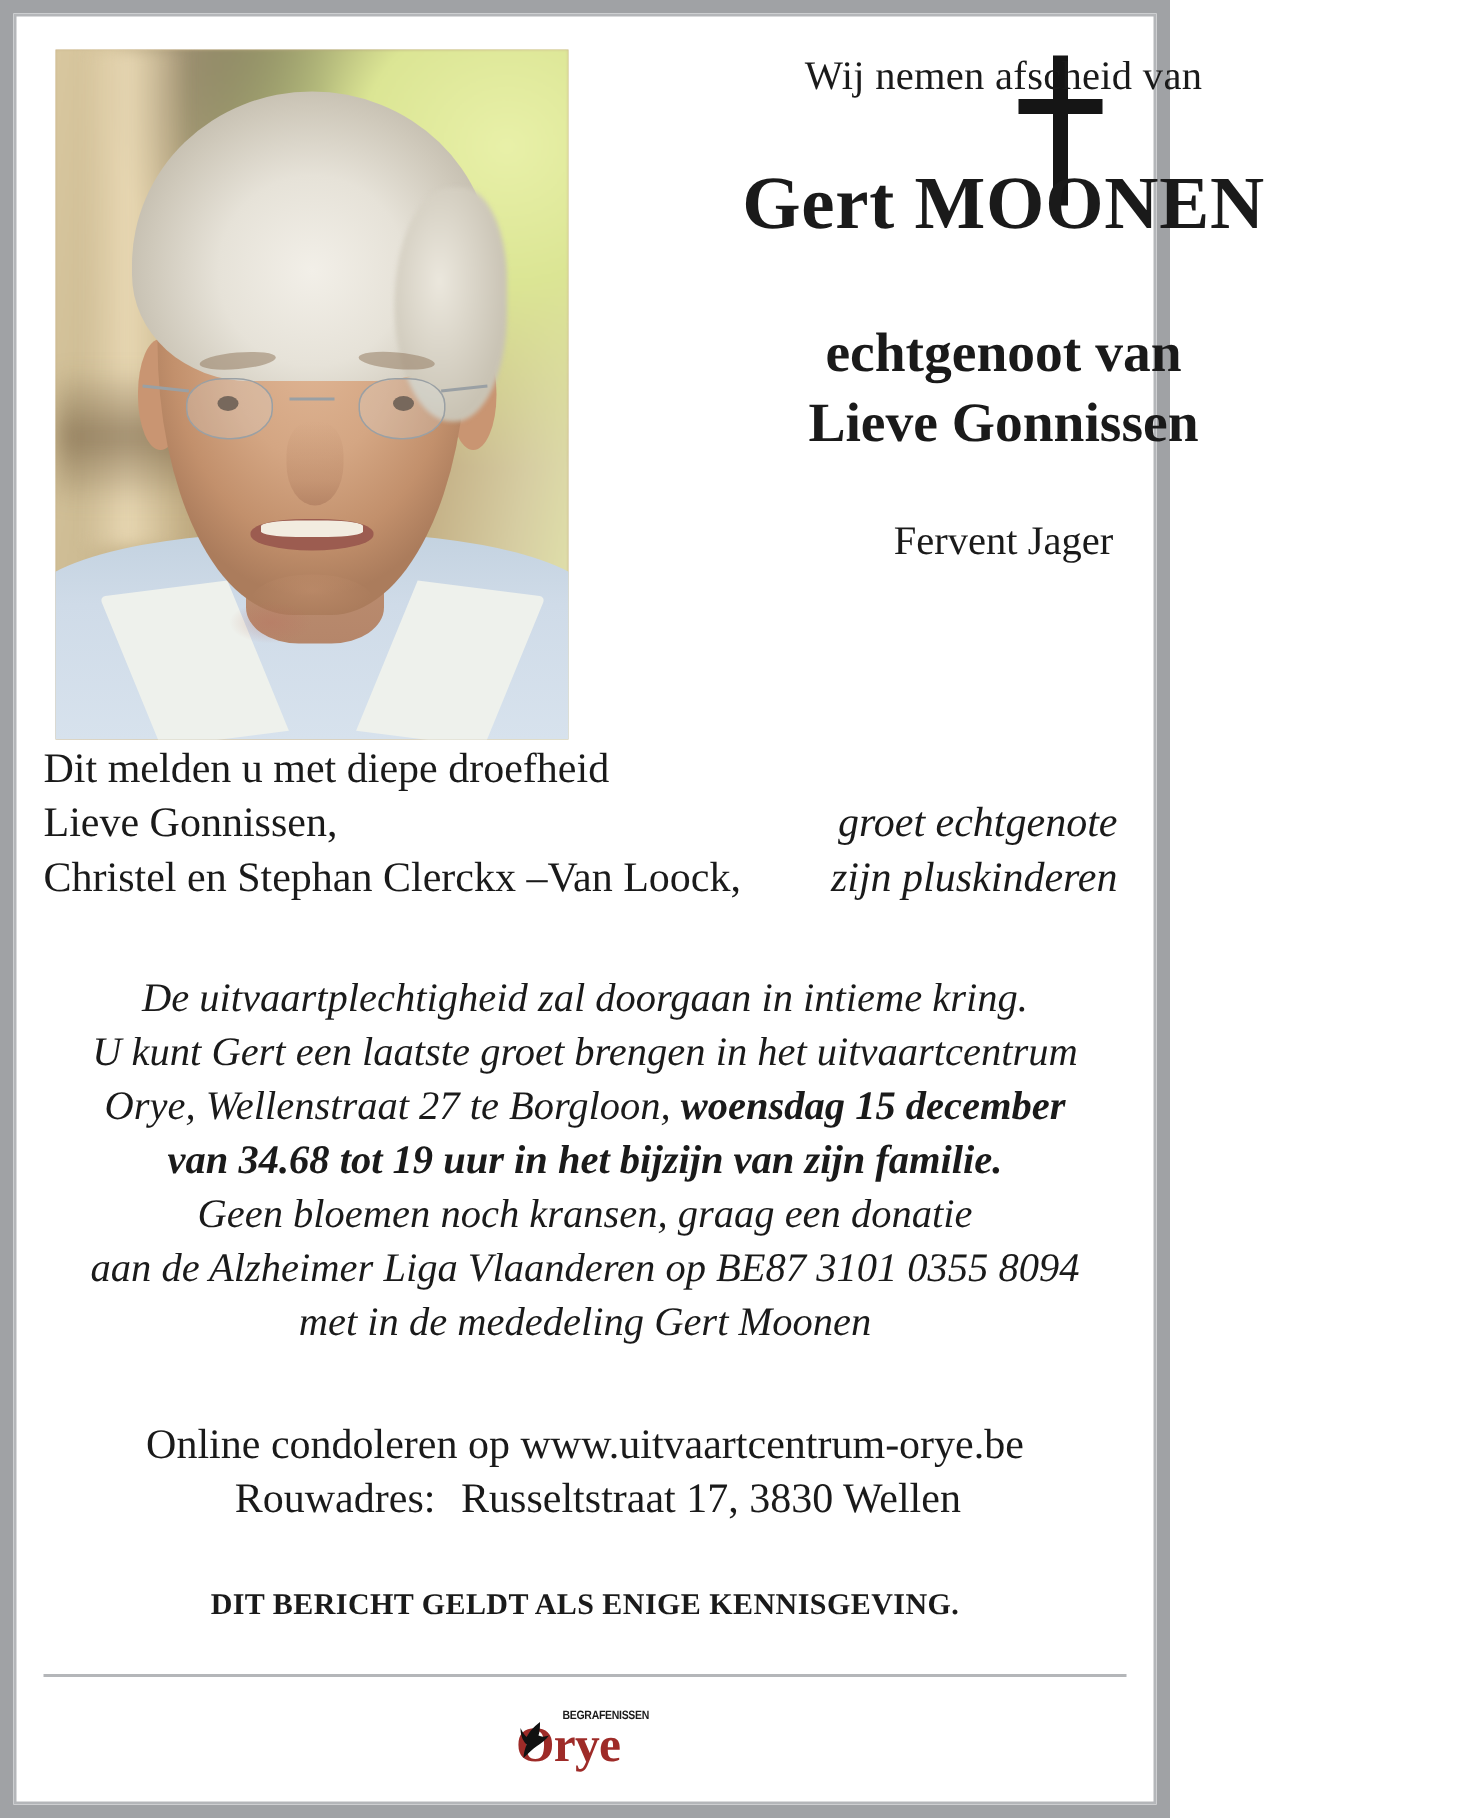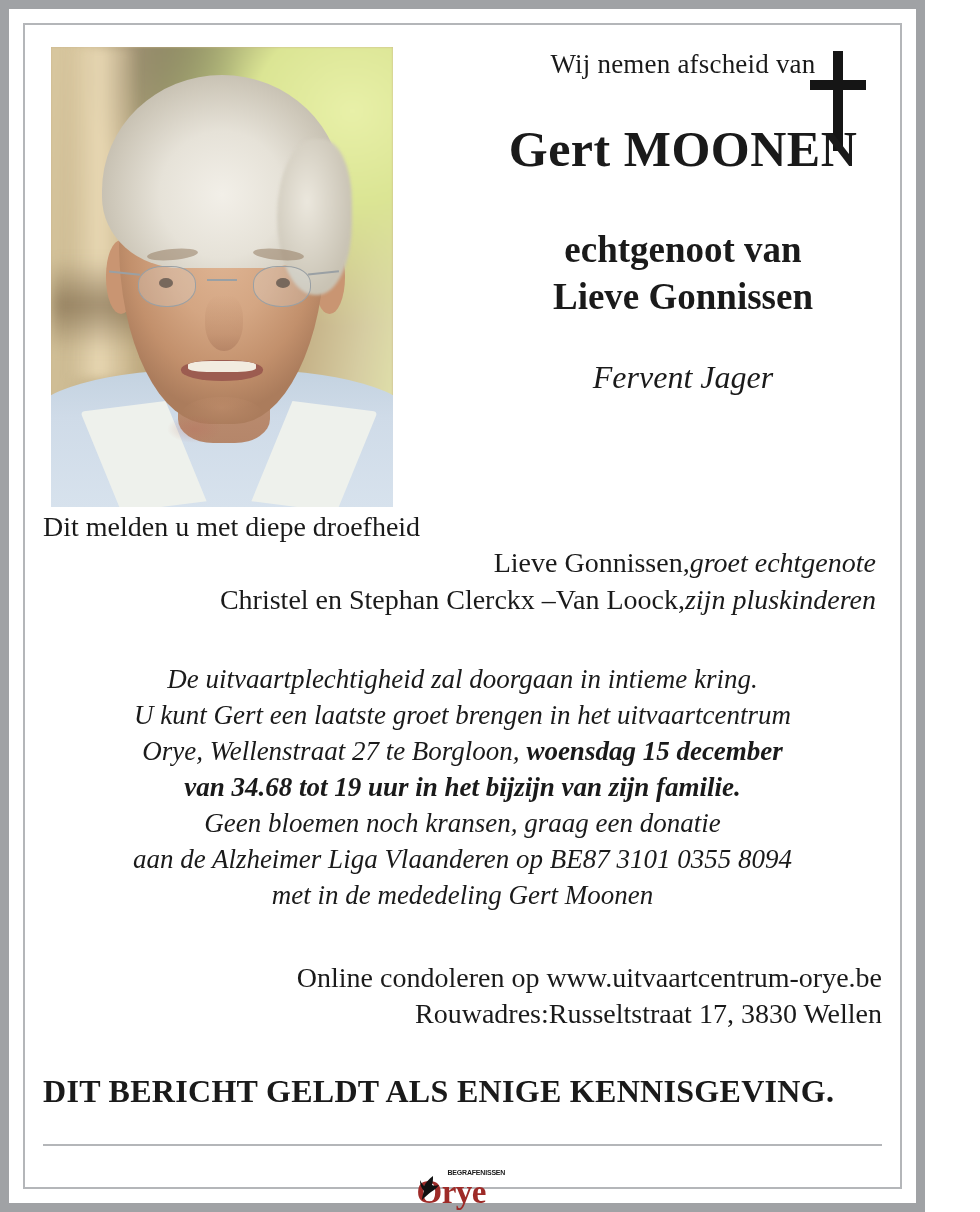--- a/index.html
+++ b/index.html
@@ -11,25 +11,24 @@
   }
 
   body {
     font-family: "Liberation Serif", "DejaVu Serif", serif;
     color: #1a1a1a;
   }
 
   
   #card-frame {
     position: relative;
-    width: 925px;
+    width: 780px;
     height: 1212px;
     background: #ffffff;
     border: 9px solid #a0a2a5;
-    padding: 14px;
   }
 
   
   #card-inner {
     position: relative;
     width: 100%;
     height: 100%;
     border: 2px solid #b4b6b9;
     background: #ffffff;
     padding: 14px 18px 0 18px;
@@ -192,22 +191,21 @@
     margin-top: 40px;
   }
   #spouse-block {
     margin-top: 48px;
     font-size: 37px;
     font-weight: bold;
     line-height: 1.28;
   }
   #epithet {
     margin-top: 38px;
-    font-size: 32px;
-    font-style: italic;
+    font-size: 27px;
   }
   #dates-block {
     margin-top: 42px;
     font-size: 28px;
     line-height: 1.32;
   }
 
   
   #cross-symbol {
     position: absolute;
@@ -224,50 +222,50 @@
   }
 
   
   #announcement {
     margin-top: 0;
     font-size: 28px;
     line-height: 1.30;
   }
   .ann-row {
     display: flex;
-    justify-content: flex-end;
+    justify-content: space-between;
     align-items: baseline;
   }
   .ann-left { text-align: left; }
   .ann-right { font-style: italic; white-space: nowrap; padding-right: 6px; }
 
   
   #ceremony {
     margin-top: 44px;
     text-align: center;
     font-style: italic;
     font-size: 27px;
     line-height: 1.33;
   }
   #ceremony b { font-weight: bold; }
 
   
   #condolence {
     margin-top: 46px;
     font-size: 28px;
     line-height: 1.32;
-    text-align: right;
+    text-align: center;
   }
   .addr-label { display: inline-block; min-width: 168px; }
 
   
   #notice {
     margin-top: 40px;
-    text-align: left;
-    font-size: 32px;
+    text-align: center;
+    font-size: 20px;
     font-weight: bold;
     letter-spacing: .3px;
   }
 
   
   #footer-divider {
     margin: 34px 0 0 0;
     height: 2px;
     background: #b4b6b9;
   }

